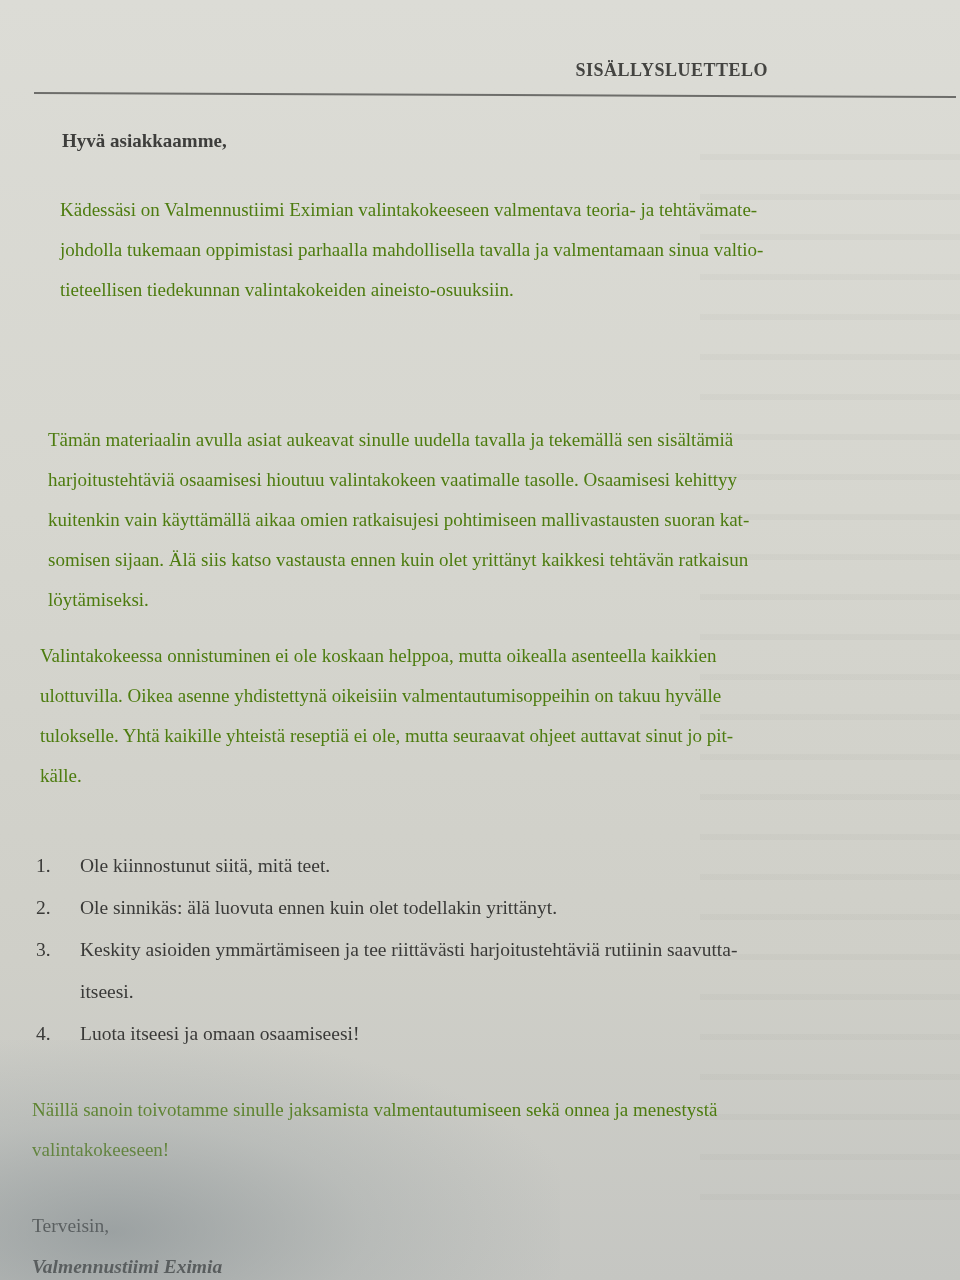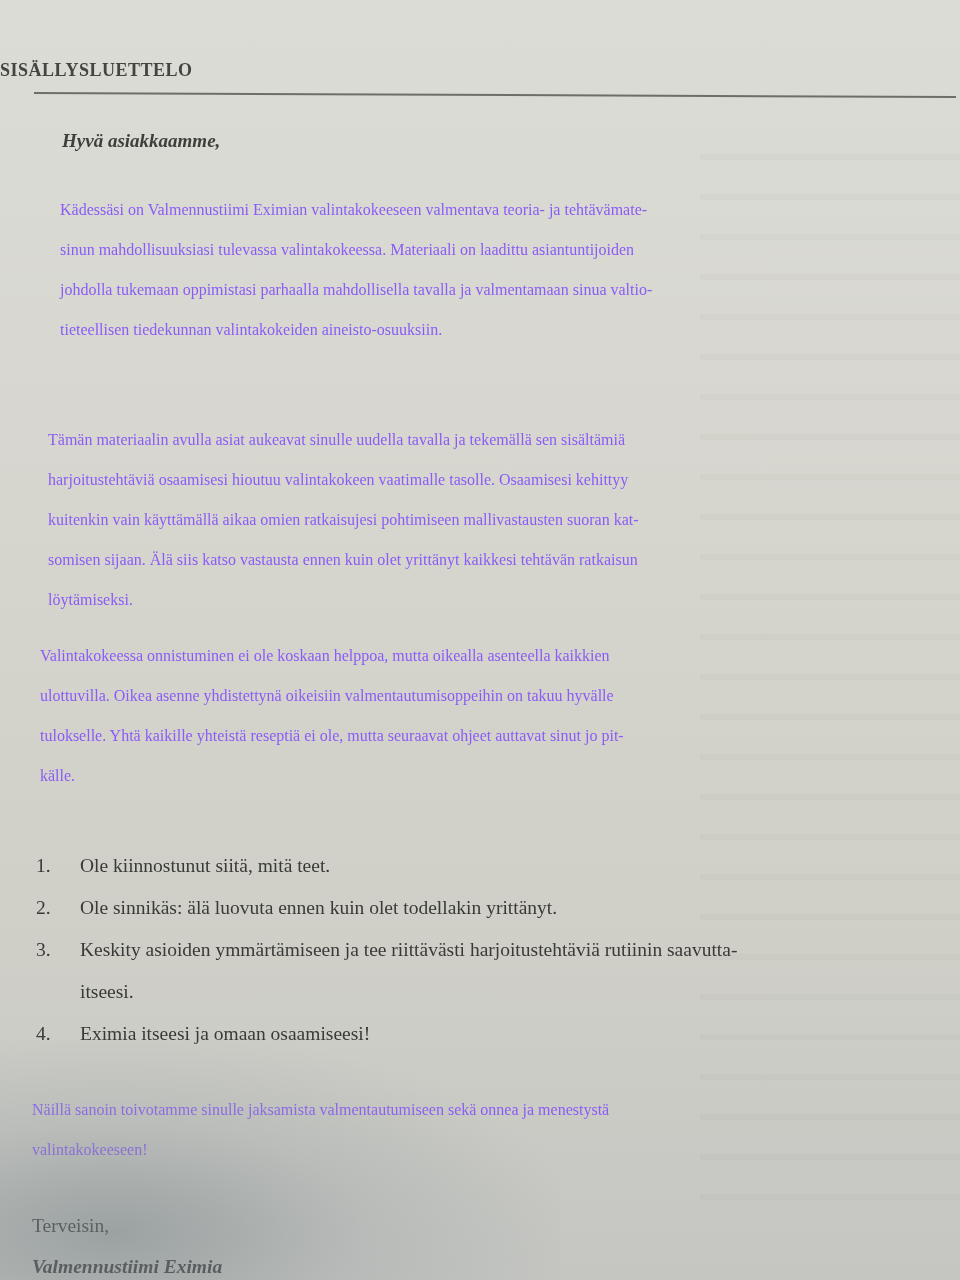--- a/index.html
+++ b/index.html
@@ -31,50 +31,49 @@
       width: 260px;
       height: 1100px;
       background: repeating-linear-gradient(180deg, rgba(0,0,0,0) 0px, rgba(0,0,0,0) 34px, rgba(120,120,110,0.05) 34px, rgba(120,120,110,0.05) 40px);
       pointer-events: none;
     }
     .header {
       position: absolute;
       top: 60px;
       left: 0;
       width: 768px;
-      text-align: left;
+      text-align: right;
       font-size: 18px;
       font-weight: bold;
       letter-spacing: 0.5px;
       color: #444441;
     }
     .rule {
       position: absolute;
       top: 92px;
       left: 34px;
       width: 922px;
       height: 2px;
       background: #6d6d6a;
       transform: rotate(0.25deg);
       transform-origin: left center;
     }
     .greeting {
       position: absolute;
       top: 130px;
       left: 62px;
-      font-style: italic;
       font-weight: bold;
       font-size: 19px;
       color: #3e3e3c;
     }
     .para {
       position: absolute;
-      font-size: 16px;
+      font-size: 19px;
       line-height: 40px;
-      color: #8b5cf6;
+      color: #4d7c0f;
       white-space: nowrap;
     }
     .para .line { display: block; }
     #p1 { top: 190px; left: 60px; }
     #p2 { top: 420px; left: 48px; }
     #p3 { top: 636px; left: 40px; }
     .list {
       position: absolute;
       top: 845px;
       left: 36px;
@@ -109,21 +108,20 @@
 
 <div class="ghost"></div>
 
 <div class="header">SISÄLLYSLUETTELO</div>
 <div class="rule"></div>
 
 <div class="greeting">Hyvä asiakkaamme,</div>
 
 <div class="para" id="p1">
   <span class="line">Kädessäsi on Valmennustiimi Eximian valintakokeeseen valmentava teoria- ja tehtävämate-</span>
-  <span class="line">sinun mahdollisuuksiasi tulevassa valintakokeessa. Materiaali on laadittu asiantuntijoiden</span>
   <span class="line">johdolla tukemaan oppimistasi parhaalla mahdollisella tavalla ja valmentamaan sinua valtio-</span>
   <span class="line">tieteellisen tiedekunnan valintakokeiden aineisto-osuuksiin.</span>
 </div>
 
 <div class="para" id="p2">
   <span class="line">Tämän materiaalin avulla asiat aukeavat sinulle uudella tavalla ja tekemällä sen sisältämiä</span>
   <span class="line">harjoitustehtäviä osaamisesi hioutuu valintakokeen vaatimalle tasolle. Osaamisesi kehittyy</span>
   <span class="line">kuitenkin vain käyttämällä aikaa omien ratkaisujesi pohtimiseen mallivastausten suoran kat-</span>
   <span class="line">somisen sijaan. Älä siis katso vastausta ennen kuin olet yrittänyt kaikkesi tehtävän ratkaisun</span>
   <span class="line">löytämiseksi.</span>
@@ -141,21 +139,21 @@
     <span class="list-num">1.</span><span class="list-text">Ole kiinnostunut siitä, mitä teet.</span>
   </div>
   <div>
     <span class="list-num">2.</span><span class="list-text">Ole sinnikäs: älä luovuta ennen kuin olet todellakin yrittänyt.</span>
   </div>
   <div>
     <span class="list-num">3.</span><span class="list-text">Keskity asioiden ymmärtämiseen ja tee riittävästi harjoitustehtäviä rutiinin saavutta-</span>
     <span class="list-cont">itseesi.</span>
   </div>
   <div>
-    <span class="list-num">4.</span><span class="list-text">Eximia itseesi ja omaan osaamiseesi!</span>
+    <span class="list-num">4.</span><span class="list-text">Luota itseesi ja omaan osaamiseesi!</span>
   </div>
 </div>
 
 <div class="para" id="closing">
   <span class="line">Näillä sanoin toivotamme sinulle jaksamista valmentautumiseen sekä onnea ja menestystä</span>
   <span class="line">valintakokeeseen!</span>
 </div>
 
 <div class="sign">Terveisin,</div>
 <div class="signer">Valmennustiimi Eximia</div>

